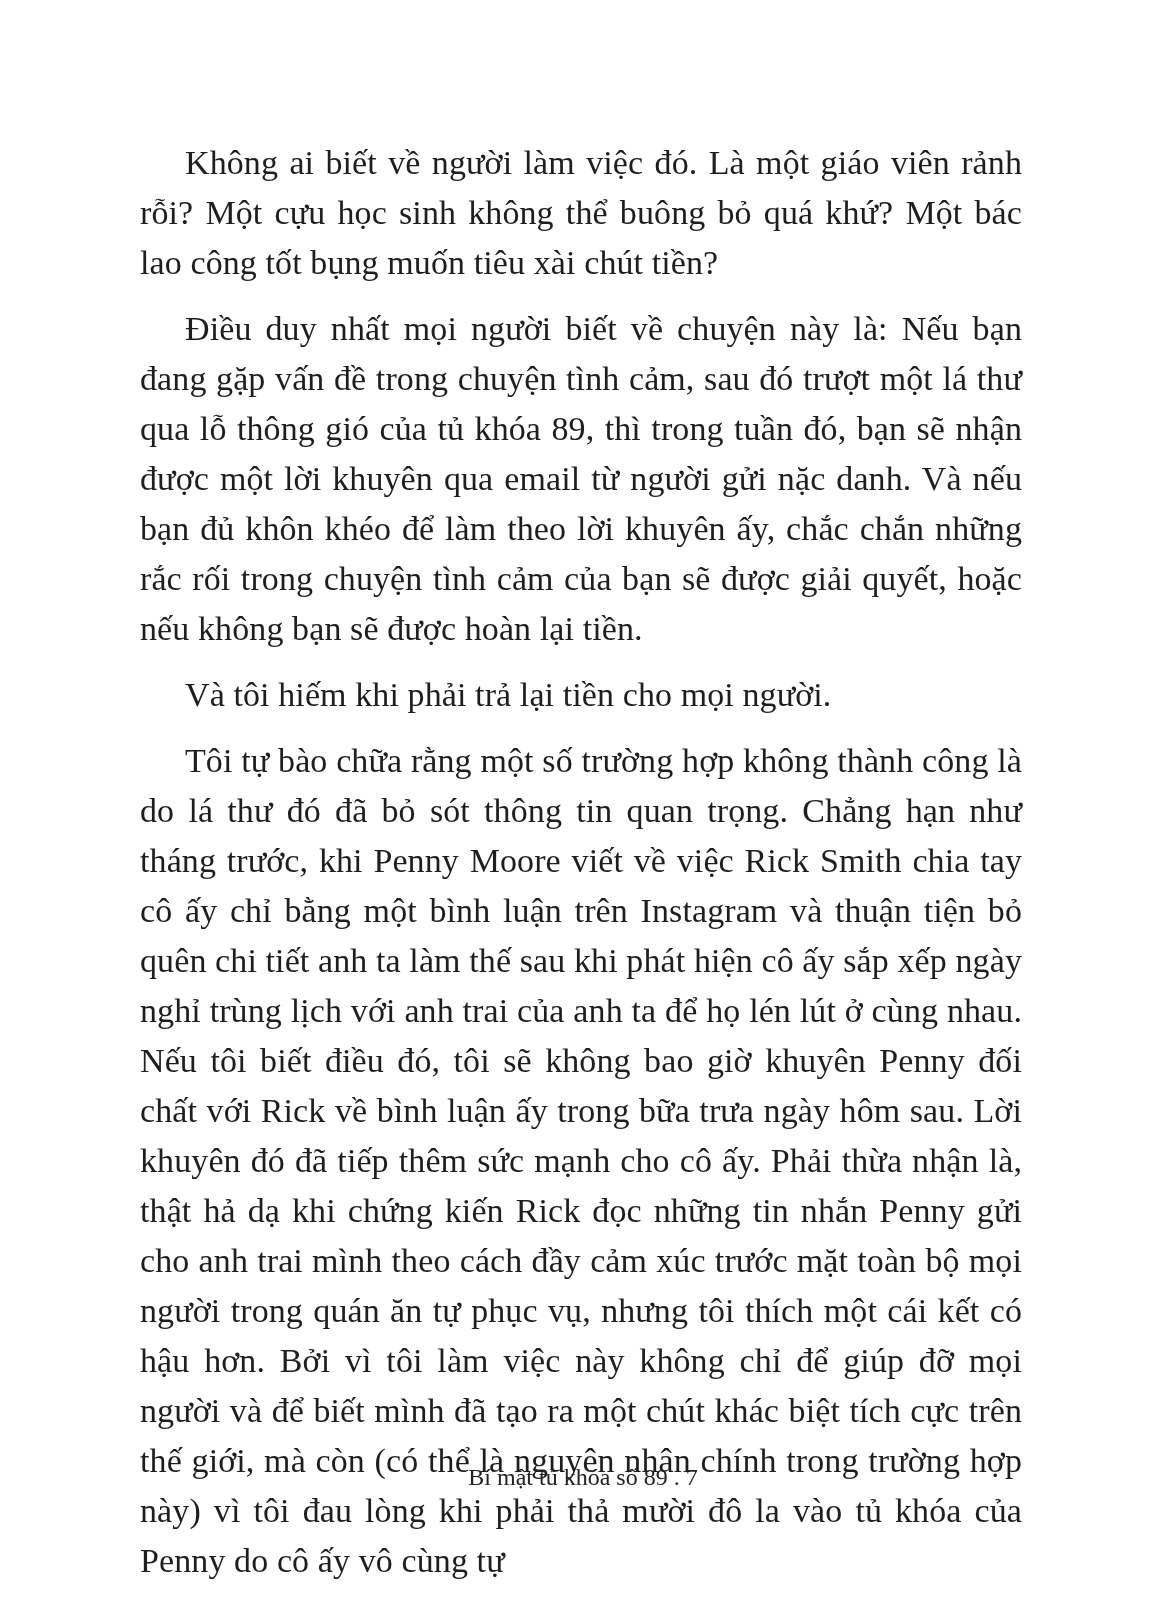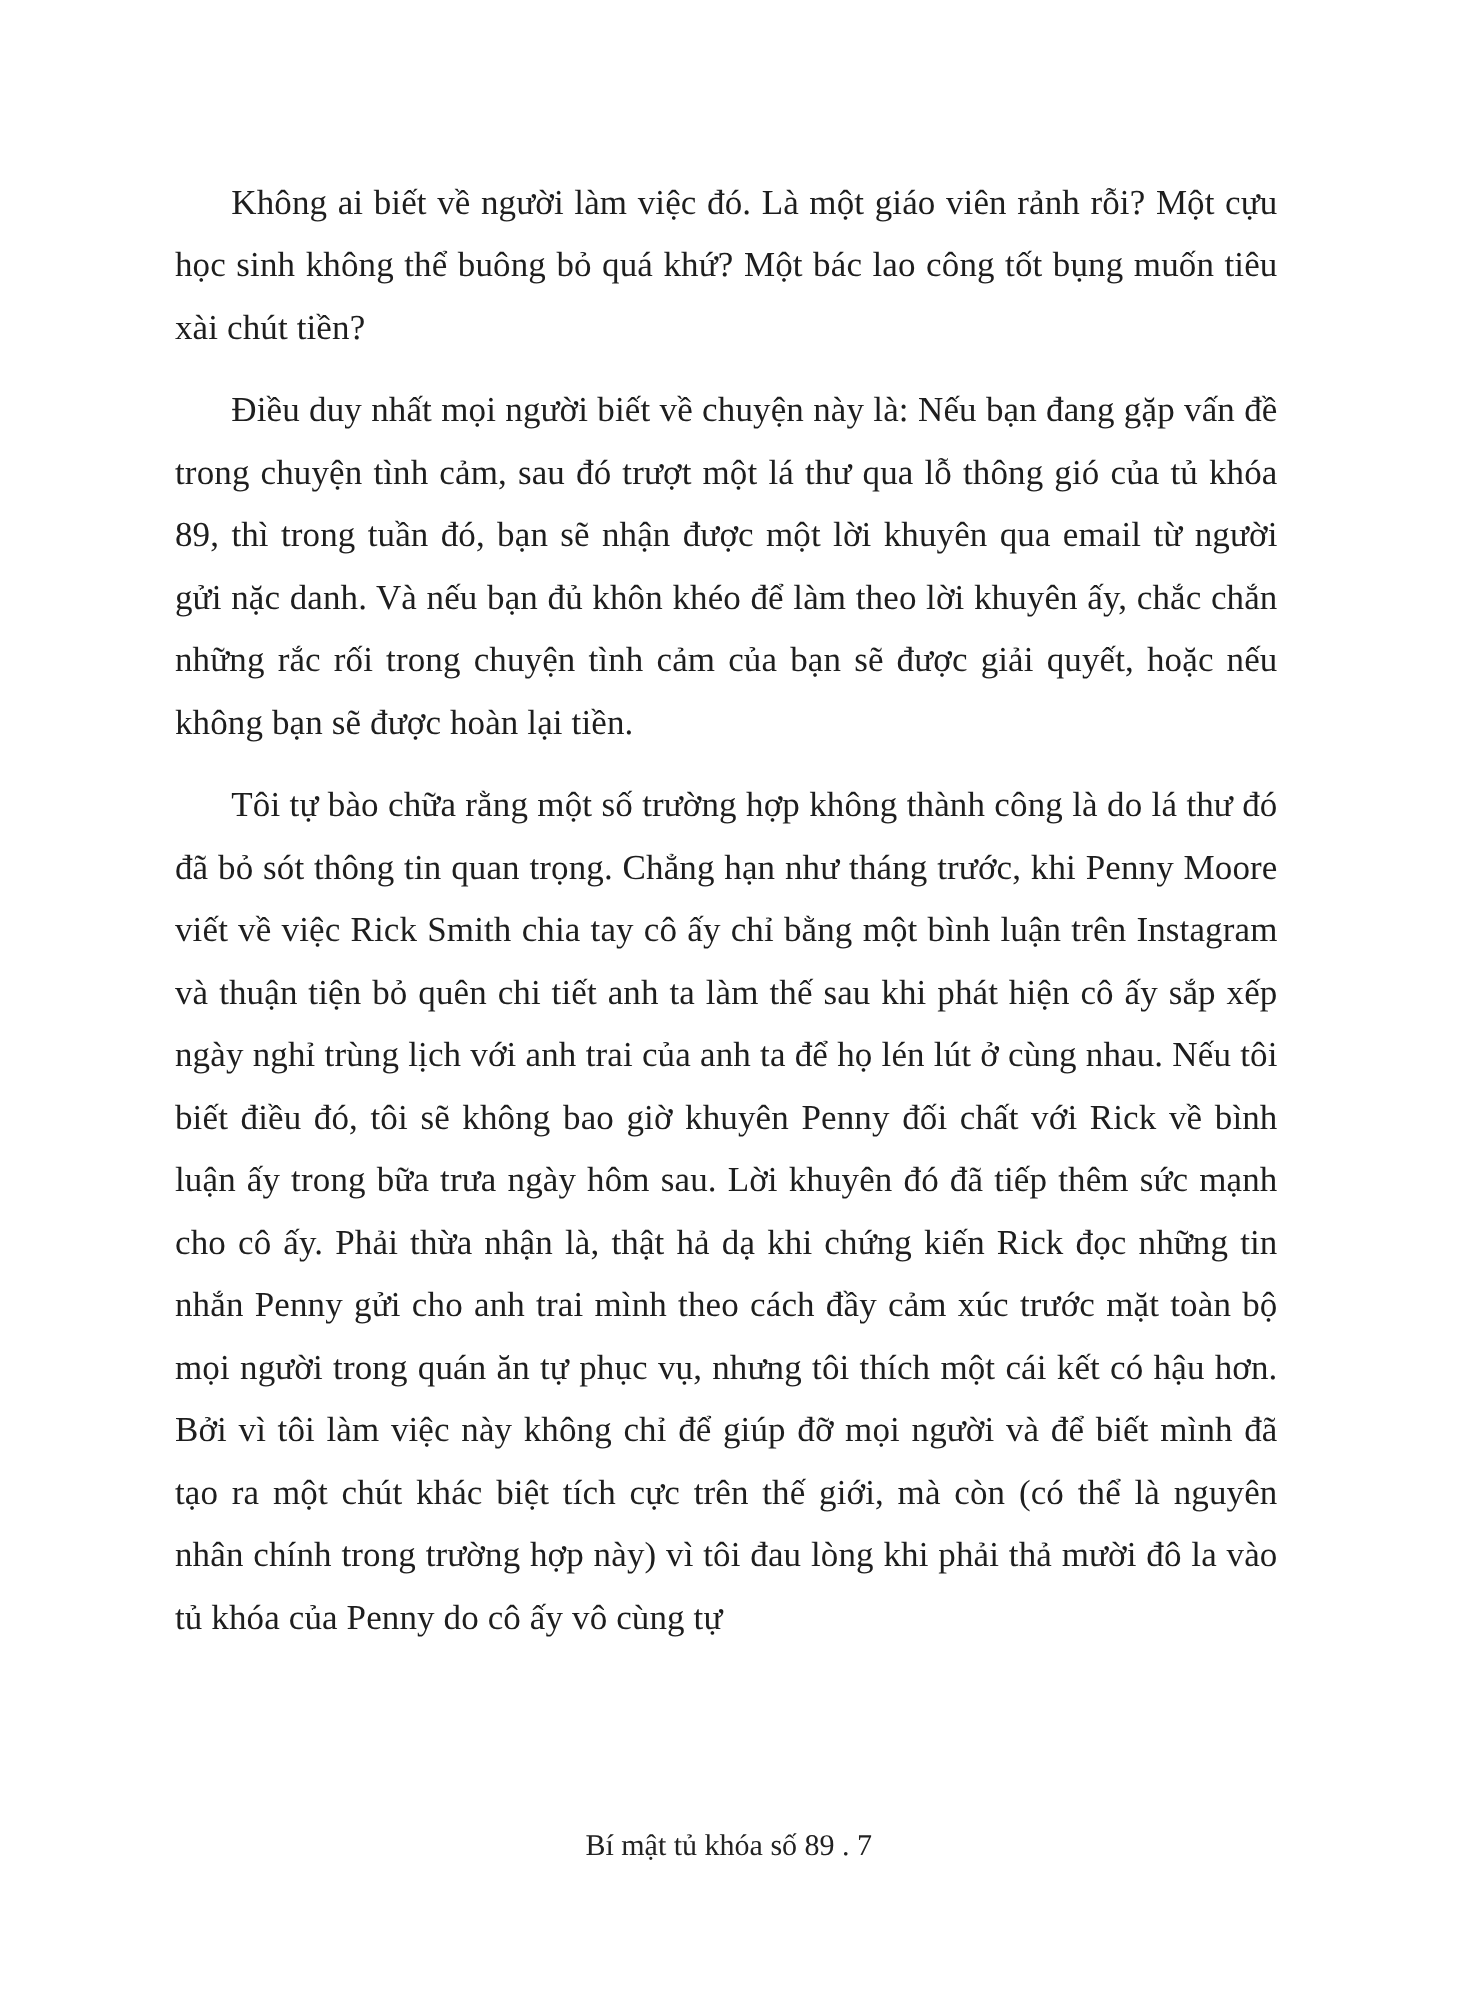--- a/index.html
+++ b/index.html
@@ -20,21 +20,21 @@
     inset: 0;
   }
   .body-text {
     position: absolute;
     left: 140px;
     top: 138px;
     width: 882px;
   }
   .para {
     margin: 0 0 16px 0;
-    font-size: 28px;
+    font-size: 34px;
     line-height: 50px;
     text-align: justify;
     text-indent: 45px;
     letter-spacing: 0.1px;
   }
   .para:last-child {
     margin-bottom: 0;
   }
   .em {
   }
@@ -53,20 +53,21 @@
 <body>
 
 <div class="page">
 
   <div class="body-text">
 
     <p class="para"><span>Không ai biết về người làm việc đó. Là một giáo viên rảnh rỗi? Một cựu học sinh không thể buông bỏ quá khứ? Một bác lao công tốt bụng muốn tiêu xài chút tiền?</span></p>
 
     <p class="para"><span>Điều duy nhất mọi người biết về chuyện này là: Nếu bạn đang gặp vấn đề trong chuyện tình cảm, sau đó trượt một lá thư qua lỗ thông gió của tủ khóa 89, thì trong tuần đó, bạn sẽ nhận được một lời khuyên qua </span><span class="em">email</span><span> từ người gửi nặc danh. Và nếu bạn đủ khôn khéo để làm theo lời khuyên ấy, chắc chắn những rắc rối trong chuyện tình cảm của bạn sẽ được giải quyết, hoặc nếu không bạn sẽ được hoàn lại tiền.</span></p>
 
+    <p class="para"><span>Và tôi hiếm khi phải trả lại tiền cho mọi người.</span></p>
 
     <p class="para"><span>Tôi tự bào chữa rằng một số trường hợp không thành công là do lá thư đó đã bỏ sót thông tin quan trọng. Chẳng hạn như tháng trước, khi Penny Moore viết về việc Rick Smith chia tay cô ấy chỉ bằng một bình luận trên Instagram và thuận tiện bỏ quên chi tiết anh ta làm thế sau khi phát hiện cô ấy sắp xếp ngày nghỉ trùng lịch với anh trai của anh ta để họ lén lút ở cùng nhau. Nếu tôi biết điều đó, tôi sẽ không bao giờ khuyên Penny đối chất với Rick về bình luận ấy trong bữa trưa ngày hôm sau. Lời khuyên đó đã tiếp thêm sức mạnh cho cô ấy. Phải thừa nhận là, </span><span class="em">thật</span><span> hả dạ khi chứng kiến Rick đọc những tin nhắn Penny gửi cho anh trai mình theo cách đầy cảm xúc trước mặt toàn bộ mọi người trong quán ăn tự phục vụ, nhưng tôi thích một cái kết có hậu hơn. Bởi vì tôi làm việc này không chỉ để giúp đỡ mọi người và để biết mình đã tạo ra một chút khác biệt tích cực trên thế giới, mà còn (có thể là nguyên nhân chính trong trường hợp này) vì tôi đau lòng khi phải thả mười đô la vào tủ khóa của Penny do </span><span class="em">cô ấy</span><span> vô cùng tự</span></p>
 
   </div>
 
   <div class="footer">Bí mật tủ khóa số 89 . 7</div>
 
 </div>
 
 </body></html>

